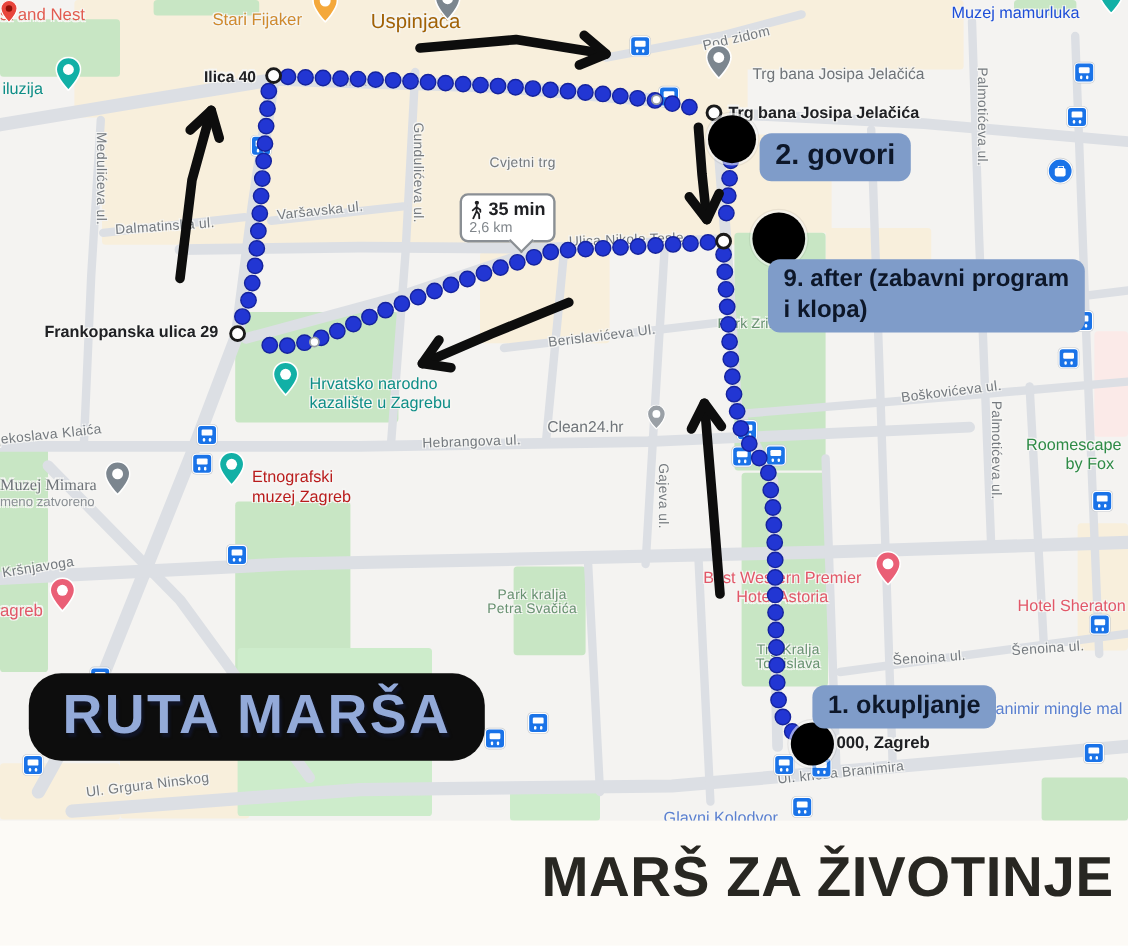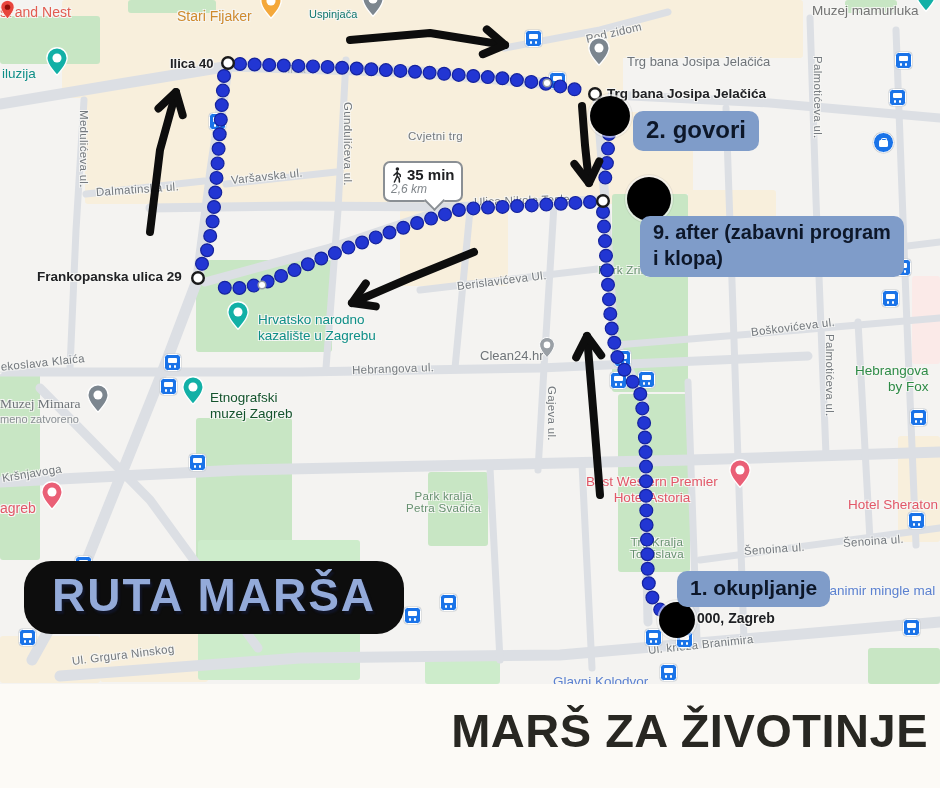--- a/index.html
+++ b/index.html
@@ -33,21 +33,21 @@
     padding:3px 13px 6px;white-space:pre-line;line-height:1.3;}
   .badge{position:absolute;z-index:9;left:24px;top:561px;background:#0d0d0d;color:#93aad9;
     font-size:46px;font-weight:900;letter-spacing:2px;padding:7px 28px 12px;border-radius:27px;
     text-shadow:2px 3px 2px rgba(20,28,60,.55);}
   .wtool{position:absolute;z-index:7;left:383px;top:161px;width:64px;background:#fff;
     border:2px solid #8a8f94;border-radius:7px;padding:3px 6px 4px;}
   .wtool::after{content:"";position:absolute;left:42px;bottom:-8px;width:13px;height:13px;background:#fff;
     border-right:2px solid #8a8f94;border-bottom:2px solid #8a8f94;transform:rotate(45deg);}
   .wrow{display:flex;align-items:center;gap:4px;}
   .wtime{font-weight:700;font-size:15px;color:#202124;white-space:nowrap;}
-  .wdist{font-size:12px;color:#80868b;margin-top:-1px;font-style:italic;}
+  .wdist{font-size:12px;color:#80868b;margin-top:-1px;}
   .footer{position:absolute;left:0;top:684px;width:940px;height:104px;background:#fcfaf6;z-index:10;}
   .finfo{position:absolute;left:70px;top:27px;width:292px;text-align:center;font-size:16.5px;font-weight:700;
     letter-spacing:1.6px;color:#3e3d39;line-height:1.5;}
   .ftitle{position:absolute;right:12px;top:19px;font-size:47px;font-weight:900;color:#282722;letter-spacing:.5px;}
 </style>
 </head>
 <body>
 
 <div id="poster">
   <div id="map">
@@ -123,33 +123,33 @@
       <div class="street-label" style="left:-10px;top:362px;transform:rotate(-6deg)">Vjekoslava Klaića</div>
       <div class="street-label" style="left:2px;top:472px;transform:rotate(-9deg)">Kršnjavoga</div>
       <div class="street-label" style="left:744px;top:545px;transform:rotate(-4deg)">Šenoina ul.</div>
       <div class="street-label" style="left:843px;top:537px;transform:rotate(-4deg)">Šenoina ul.</div>
       <div class="street-label" style="left:72px;top:655px;transform:rotate(-7deg)">Ul. Grgura Ninskog</div>
       <div class="street-label" style="left:648px;top:644px;transform:rotate(-6deg)">Ul. kneza Branimira</div>
       <div class="street-label park" style="left:406px;top:490px;text-align:center">Park kralja<br>Petra Svačića</div>
       <div class="street-label park" style="left:630px;top:536px;text-align:center">Trg Kralja<br>Tomislava</div>
       <div class="poi-label" style="left:0px;top:4px;color:#e25c51;font-size:14px;">st and Nest</div>
       <div class="poi-label" style="left:177px;top:8px;color:#cf8a2d;font-size:14px;">Stari Fijaker</div>
-      <div class="poi-label" style="left:309px;top:8px;color:#0f766e;font-size:11px;">Uspinjača</div>
-      <div class="poi-label" style="left:793px;top:3px;color:#737373;font-size:13.5px;margin-left:19px;">Muzej mamurluka</div>
+      <div class="poi-label" style="left:309px;top:8px;color:#a16207;font-size:17px;">Uspinjača</div>
+      <div class="poi-label" style="left:793px;top:3px;color:#1d4ed8;font-size:13.5px;">Muzej mamurluka</div>
       <div class="poi-label" style="left:2px;top:66px;color:#0e8e87;font-size:13.5px;">iluzija</div>
       <div class="poi-label" style="left:627px;top:54px;color:#6f7479;font-size:13px;">Trg bana Josipa Jelačića</div>
       <div class="poi-label" style="left:258px;top:312px;color:#0e8e87;font-size:13.5px;">Hrvatsko narodno<br>kazalište u Zagrebu</div>
-      <div class="poi-label" style="left:210px;top:390px;color:#14532d;font-size:13.5px;">Etnografski<br>muzej Zagreb</div>
+      <div class="poi-label" style="left:210px;top:390px;color:#b91c1c;font-size:13.5px;">Etnografski<br>muzej Zagreb</div>
       <div class="poi-label" style="left:0px;top:396px;color:#6f7479;font-size:13.5px;font-family:Liberation Serif, serif;">Muzej Mimara</div>
       <div class="poi-label" style="left:0px;top:413px;color:#8a8f94;font-size:11px;">meno zatvoreno</div>
-      <div class="poi-label" style="left:480px;top:348px;color:#6f7479;font-size:13px;">Clean24.hr</div>
+      <div class="poi-label" style="left:456px;top:348px;color:#6f7479;font-size:13px;">Clean24.hr</div>
       <div class="poi-label" style="left:586px;top:474px;color:#e25768;font-size:13.5px;text-align:center;">Best Western Premier<br>Hotel Astoria</div>
       <div class="poi-label" style="left:848px;top:497px;color:#e25768;font-size:13.5px;">Hotel Sheraton</div>
       <div class="poi-label" style="left:0px;top:500px;color:#e25768;font-size:14px;">agreb</div>
-      <div class="poi-label" style="left:855px;top:363px;color:#2e8b46;font-size:13.5px;">Hebrangova</div>
+      <div class="poi-label" style="left:855px;top:363px;color:#2e8b46;font-size:13.5px;">Roomescape</div>
       <div class="poi-label" style="left:888px;top:379px;color:#2e8b46;font-size:13.5px;">by Fox</div>
       <div class="poi-label" style="left:816px;top:583px;color:#5b80d0;font-size:13.5px;">Branimir mingle mal</div>
       <div class="poi-label" style="left:553px;top:674px;color:#5b80d0;font-size:13.5px;">Glavni Kolodvor</div>
       <div class="poi-label bold" style="left:697px;top:610px;color:#202124;font-size:14px;">000,  Zagreb</div>
       <div class="poi-label bold" style="left:170px;top:56px;color:#202124;font-size:13px;">Ilica 40</div>
       <div class="poi-label bold" style="left:607px;top:86px;color:#202124;font-size:13.5px;">Trg bana Josipa Jelačića</div>
       <div class="poi-label bold" style="left:37px;top:269px;color:#202124;font-size:13.5px;">Frankopanska ulica 29</div>
       <div class="poi-label bold" style="left:673px;top:191px;color:#202124;font-size:13px;margin-top:40px;">injevac 2</div>
       <svg class="pin" style="left:260px;top:-10px" width="22" height="29" viewBox="0 0 16 21">
         <path d="M8 .5C3.9.5.6 3.8.6 7.9c0 5.1 7.4 12.6 7.4 12.6s7.4-7.5 7.4-12.6C15.4 3.8 12.1.5 8 .5z" fill="#f4a83b" stroke="#ffffff" stroke-width="1"></path>

